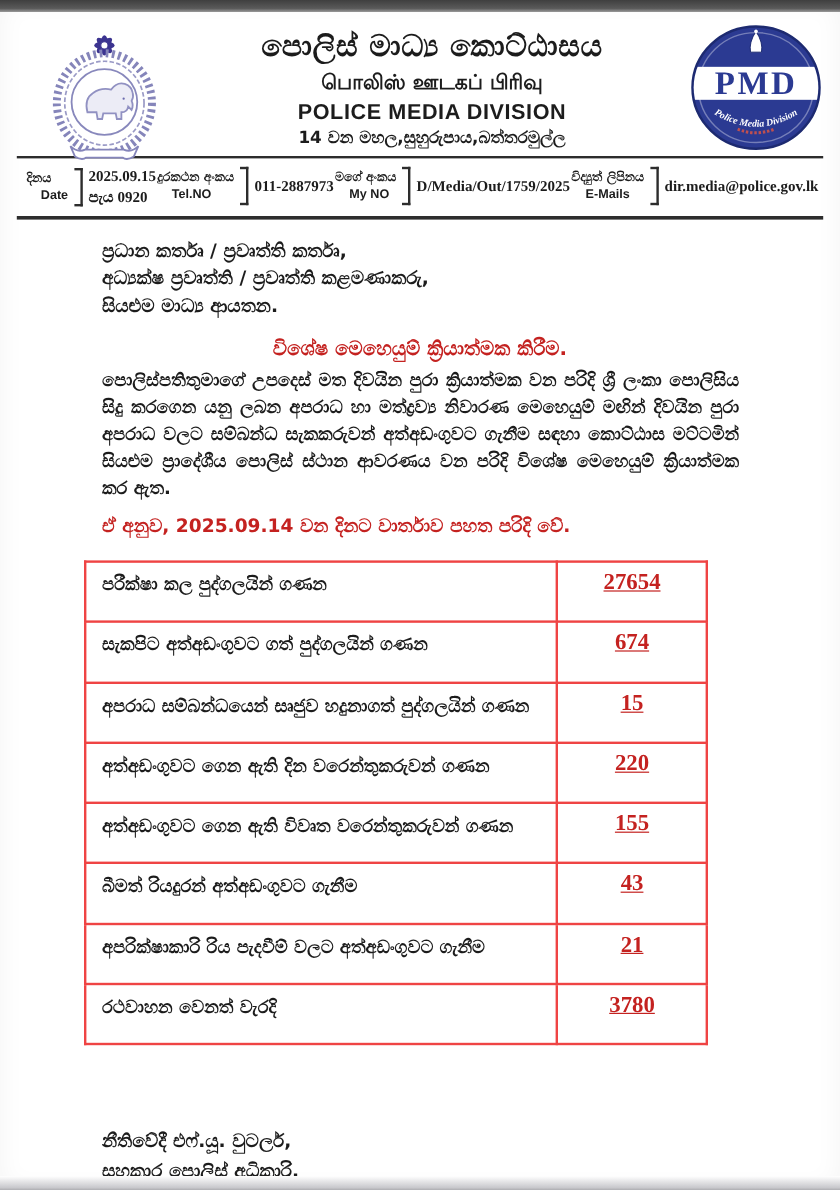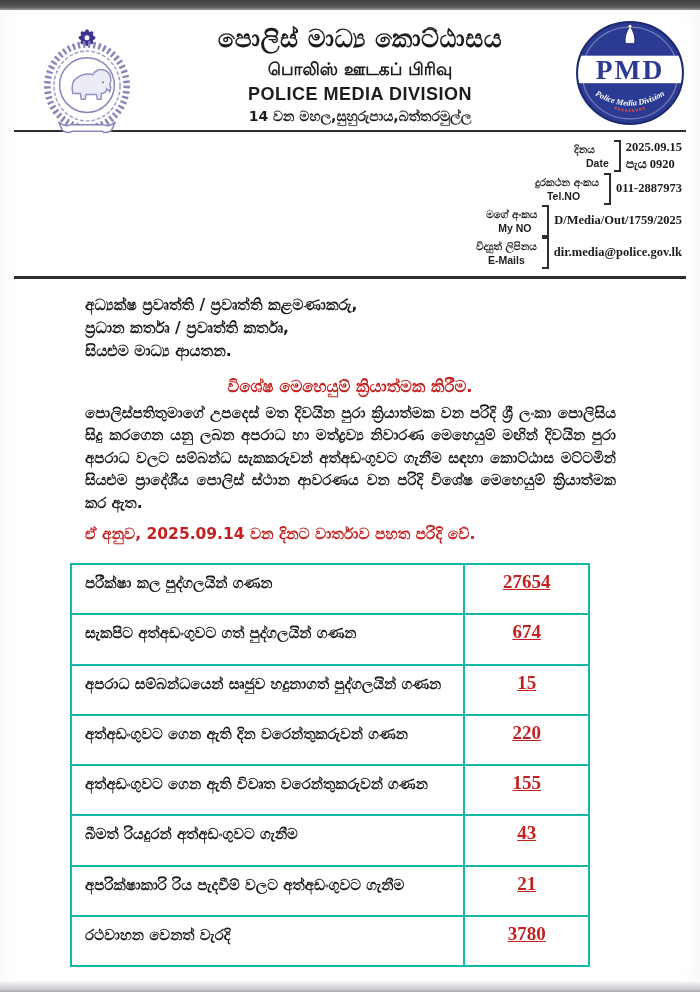--- a/index.html
+++ b/index.html
@@ -26,36 +26,36 @@
   .title-si { font-size:25px; font-weight:bold; letter-spacing:0.5px; }
   .title-ta { font-size:17px; font-weight:bold; margin-top:5px; }
   .title-en { font-family:"Liberation Sans", sans-serif; font-size:18px; font-weight:bold; letter-spacing:0.5px; margin-top:3px; }
   .addr     { font-size:14px; font-weight:600; margin-top:3px; }
   .pmd-logo { width:112px; height:110px; flex:0 0 auto; margin-right:6px; }
   
   .contact-bar {
     margin:4px 14px 0 14px;
     border-top:2px solid #2d2d2d; border-bottom:3px solid #2d2d2d;
     padding:7px 4px 7px 8px;
-    display:flex; align-items:flex-end; justify-content:space-between;flex-direction:column;
+    display:flex; align-items:flex-start; justify-content:space-between;
   }
   .cfield { display:flex; align-items:center; gap:5px; }
   .clabels { font-size:10.5px; font-weight:700; line-height:1.35; text-align:left; }
   .clabels .en { font-family:"Liberation Sans", sans-serif;margin-left:12px; }
   .bracket { width:7px; height:32px; border-top:2px solid #2d2d2d;
     border-right:2px solid #2d2d2d; border-bottom:2px solid #2d2d2d; flex:0 0 auto; }
   .cvalue { font-family:"Liberation Serif", serif; font-size:12.5px; font-weight:700; line-height:1.35; }
   
   .recipients { margin:15px 0 0 85px; font-size:15.5px; font-weight:600; line-height:1.5; }
   .subject { margin-top:13px; text-align:center; color:#c42220; font-weight:700; font-size:16.5px; }
   .paragraph { margin:6px 84px 0 85px; text-align:justify; font-size:15px; font-weight:600; line-height:1.5; }
   .report-line { margin:11px 0 0 85px; color:#c42220; font-weight:700; font-size:15.5px; }
   
   table.stats { margin:20px 0 0 70px; width:520px; border-collapse:collapse; }
-  table.stats td { border:2px solid #14b8a6; vertical-align:top; }
+  table.stats td { border:2px solid #ef4444; vertical-align:top; }
   td.lbl { width:395px; padding:7px 12px 18px 13px; font-size:15px; font-weight:600; line-height:1.55; }
   td.val { width:125px; padding:6px 4px; text-align:center;
     font-family:"Liberation Serif", serif; font-size:19px; font-weight:700; color:#c42220;text-decoration:underline; }
   
   .signature { margin:68px 0 0 85px; font-size:15.5px; font-weight:600; line-height:1.6; }
 </style>
 </head>
 <body>
 
 <div class="page">
@@ -151,22 +151,22 @@
       <div class="clabels">
         <div>විද්‍යුත් ලිපිනය</div>
         <div class="en">E-Mails</div>
       </div>
       <div class="bracket"></div>
       <div class="cvalue">dir.media@police.gov.lk</div>
     </div>
   </div>
 
   <div class="recipients">
+    <div>ප්‍රධාන කර්තෘ / ප්‍රවෘත්ති කර්තෘ,</div>
     <div>අධ්‍යක්ෂ ප්‍රවෘත්ති / ප්‍රවෘත්ති කළමණාකරු,</div>
-    <div>ප්‍රධාන කර්තෘ / ප්‍රවෘත්ති කර්තෘ,</div>
     <div>සියළුම මාධ්‍ය ආයතන.</div>
   </div>
 
   <div class="subject">විශේෂ මෙහෙයුම් ක්‍රියාත්මක කිරීම.</div>
 
   <div class="paragraph">පොලිස්පතිතුමාගේ උපදෙස් මත දිවයින පුරා ක්‍රියාත්මක වන පරිදි ශ්‍රී ලංකා පොලිසිය සිදු කරගෙන යනු ලබන අපරාධ හා මත්ද්‍රව්‍ය නිවාරණ මෙහෙයුම් මඟින් දිවයින පුරා අපරාධ වලට සම්බන්ධ සැකකරුවන් අත්අඩංගුවට ගැනීම සඳහා කොට්ඨාස මට්ටමින් සියළුම ප්‍රාදේශීය පොලිස් ස්ථාන ආවරණය වන පරිදි විශේෂ මෙහෙයුම් ක්‍රියාත්මක කර ඇත.</div>
 
   <div class="report-line">ඒ අනුව, 2025.09.14 වන දිනට වාර්තාව පහත පරිදි වේ.</div>
 
   <table class="stats">

